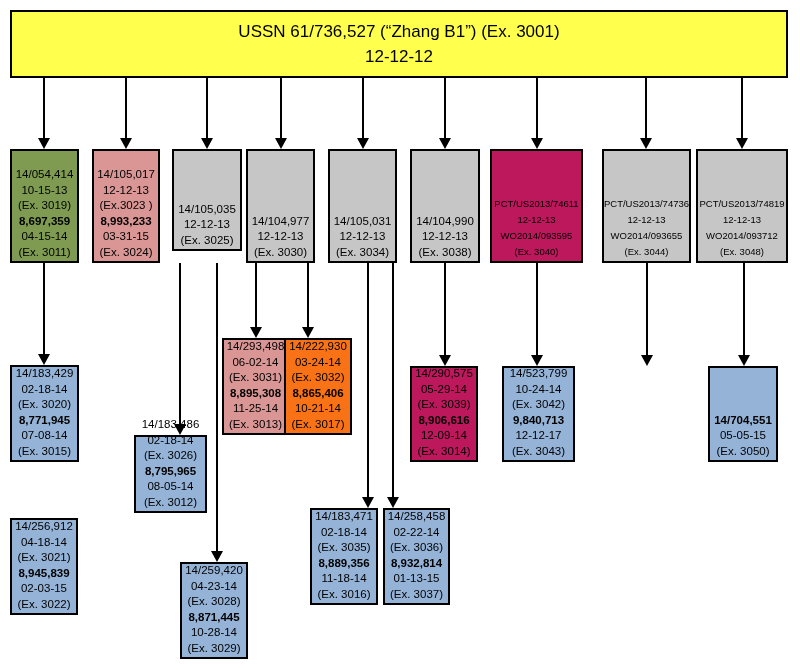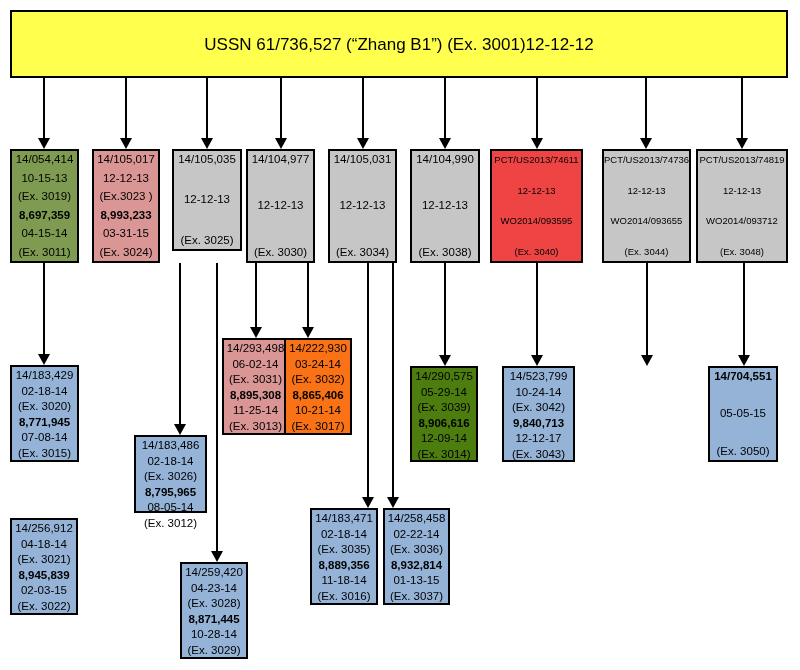--- a/index.html
+++ b/index.html
@@ -12,33 +12,33 @@
     font-family: "Liberation Sans", sans-serif;
     color: #000;
     overflow: hidden;
   }
   .title-box {
     position: absolute;
     left: 10px; top: 10px;
     width: 778px; height: 68px;
     border: 2px solid #000;
     display: flex;
-    flex-direction: row;
+    flex-direction: column;
     justify-content: center;
     align-items: center;
     font-size: 17px;
     line-height: 25px;
     text-align: center;
   }
   .pbox {
     position: absolute;
     border: 2px solid #000;
     display: flex;
     flex-direction: column;
-    justify-content: space-between;
+    justify-content: flex-end;
     align-items: center;
     text-align: center;
     font-size: 11.5px;
     line-height: 15.5px;
     padding: 1px;
   }
   .pbox.small { font-size: 9.5px; line-height: 16px; }
   .pline { white-space: nowrap; }
   .pline.bold { font-weight: bold; }
   .edge-line {
@@ -91,21 +91,21 @@
     <div class="pbox" style="left: 328px; top: 149px; width: 69px; height: 114px; background: rgb(198, 198, 198);">
       <div class="pline">14/105,031</div>
       <div class="pline">12-12-13</div>
       <div class="pline">(Ex. 3034)</div>
     </div>
     <div class="pbox" style="left: 410px; top: 149px; width: 70px; height: 114px; background: rgb(198, 198, 198);">
       <div class="pline">14/104,990</div>
       <div class="pline">12-12-13</div>
       <div class="pline">(Ex. 3038)</div>
     </div>
-    <div class="pbox small" style="left: 490px; top: 149px; width: 93px; height: 114px; background: #ef4444;">
+    <div class="pbox small" style="left: 490px; top: 149px; width: 93px; height: 114px; background: #be185d;">
       <div class="pline">PCT/US2013/74611</div>
       <div class="pline">12-12-13</div>
       <div class="pline">WO2014/093595</div>
       <div class="pline">(Ex. 3040)</div>
     </div>
     <div class="pbox small" style="left: 602px; top: 149px; width: 89px; height: 114px; background: rgb(198, 198, 198);">
       <div class="pline">PCT/US2013/74736</div>
       <div class="pline">12-12-13</div>
       <div class="pline">WO2014/093655</div>
       <div class="pline">(Ex. 3044)</div>
@@ -141,21 +141,21 @@
       <div class="pline">(Ex. 3013)</div>
     </div>
     <div class="pbox" style="left: 284px; top: 338px; width: 68px; height: 97px; background: #f97316;">
       <div class="pline">14/222,930</div>
       <div class="pline">03-24-14</div>
       <div class="pline">(Ex. 3032)</div>
       <div class="pline bold">8,865,406</div>
       <div class="pline">10-21-14</div>
       <div class="pline">(Ex. 3017)</div>
     </div>
-    <div class="pbox" style="left: 410px; top: 366px; width: 68px; height: 96px; background: #4d7c0f;">
+    <div class="pbox" style="left: 410px; top: 366px; width: 68px; height: 96px; background: #be185d;">
       <div class="pline">14/290,575</div>
       <div class="pline">05-29-14</div>
       <div class="pline">(Ex. 3039)</div>
       <div class="pline bold">8,906,616</div>
       <div class="pline">12-09-14</div>
       <div class="pline">(Ex. 3014)</div>
     </div>
     <div class="pbox" style="left: 502px; top: 366px; width: 73px; height: 96px; background: rgb(149, 179, 215);">
       <div class="pline">14/523,799</div>
       <div class="pline">10-24-14</div>

